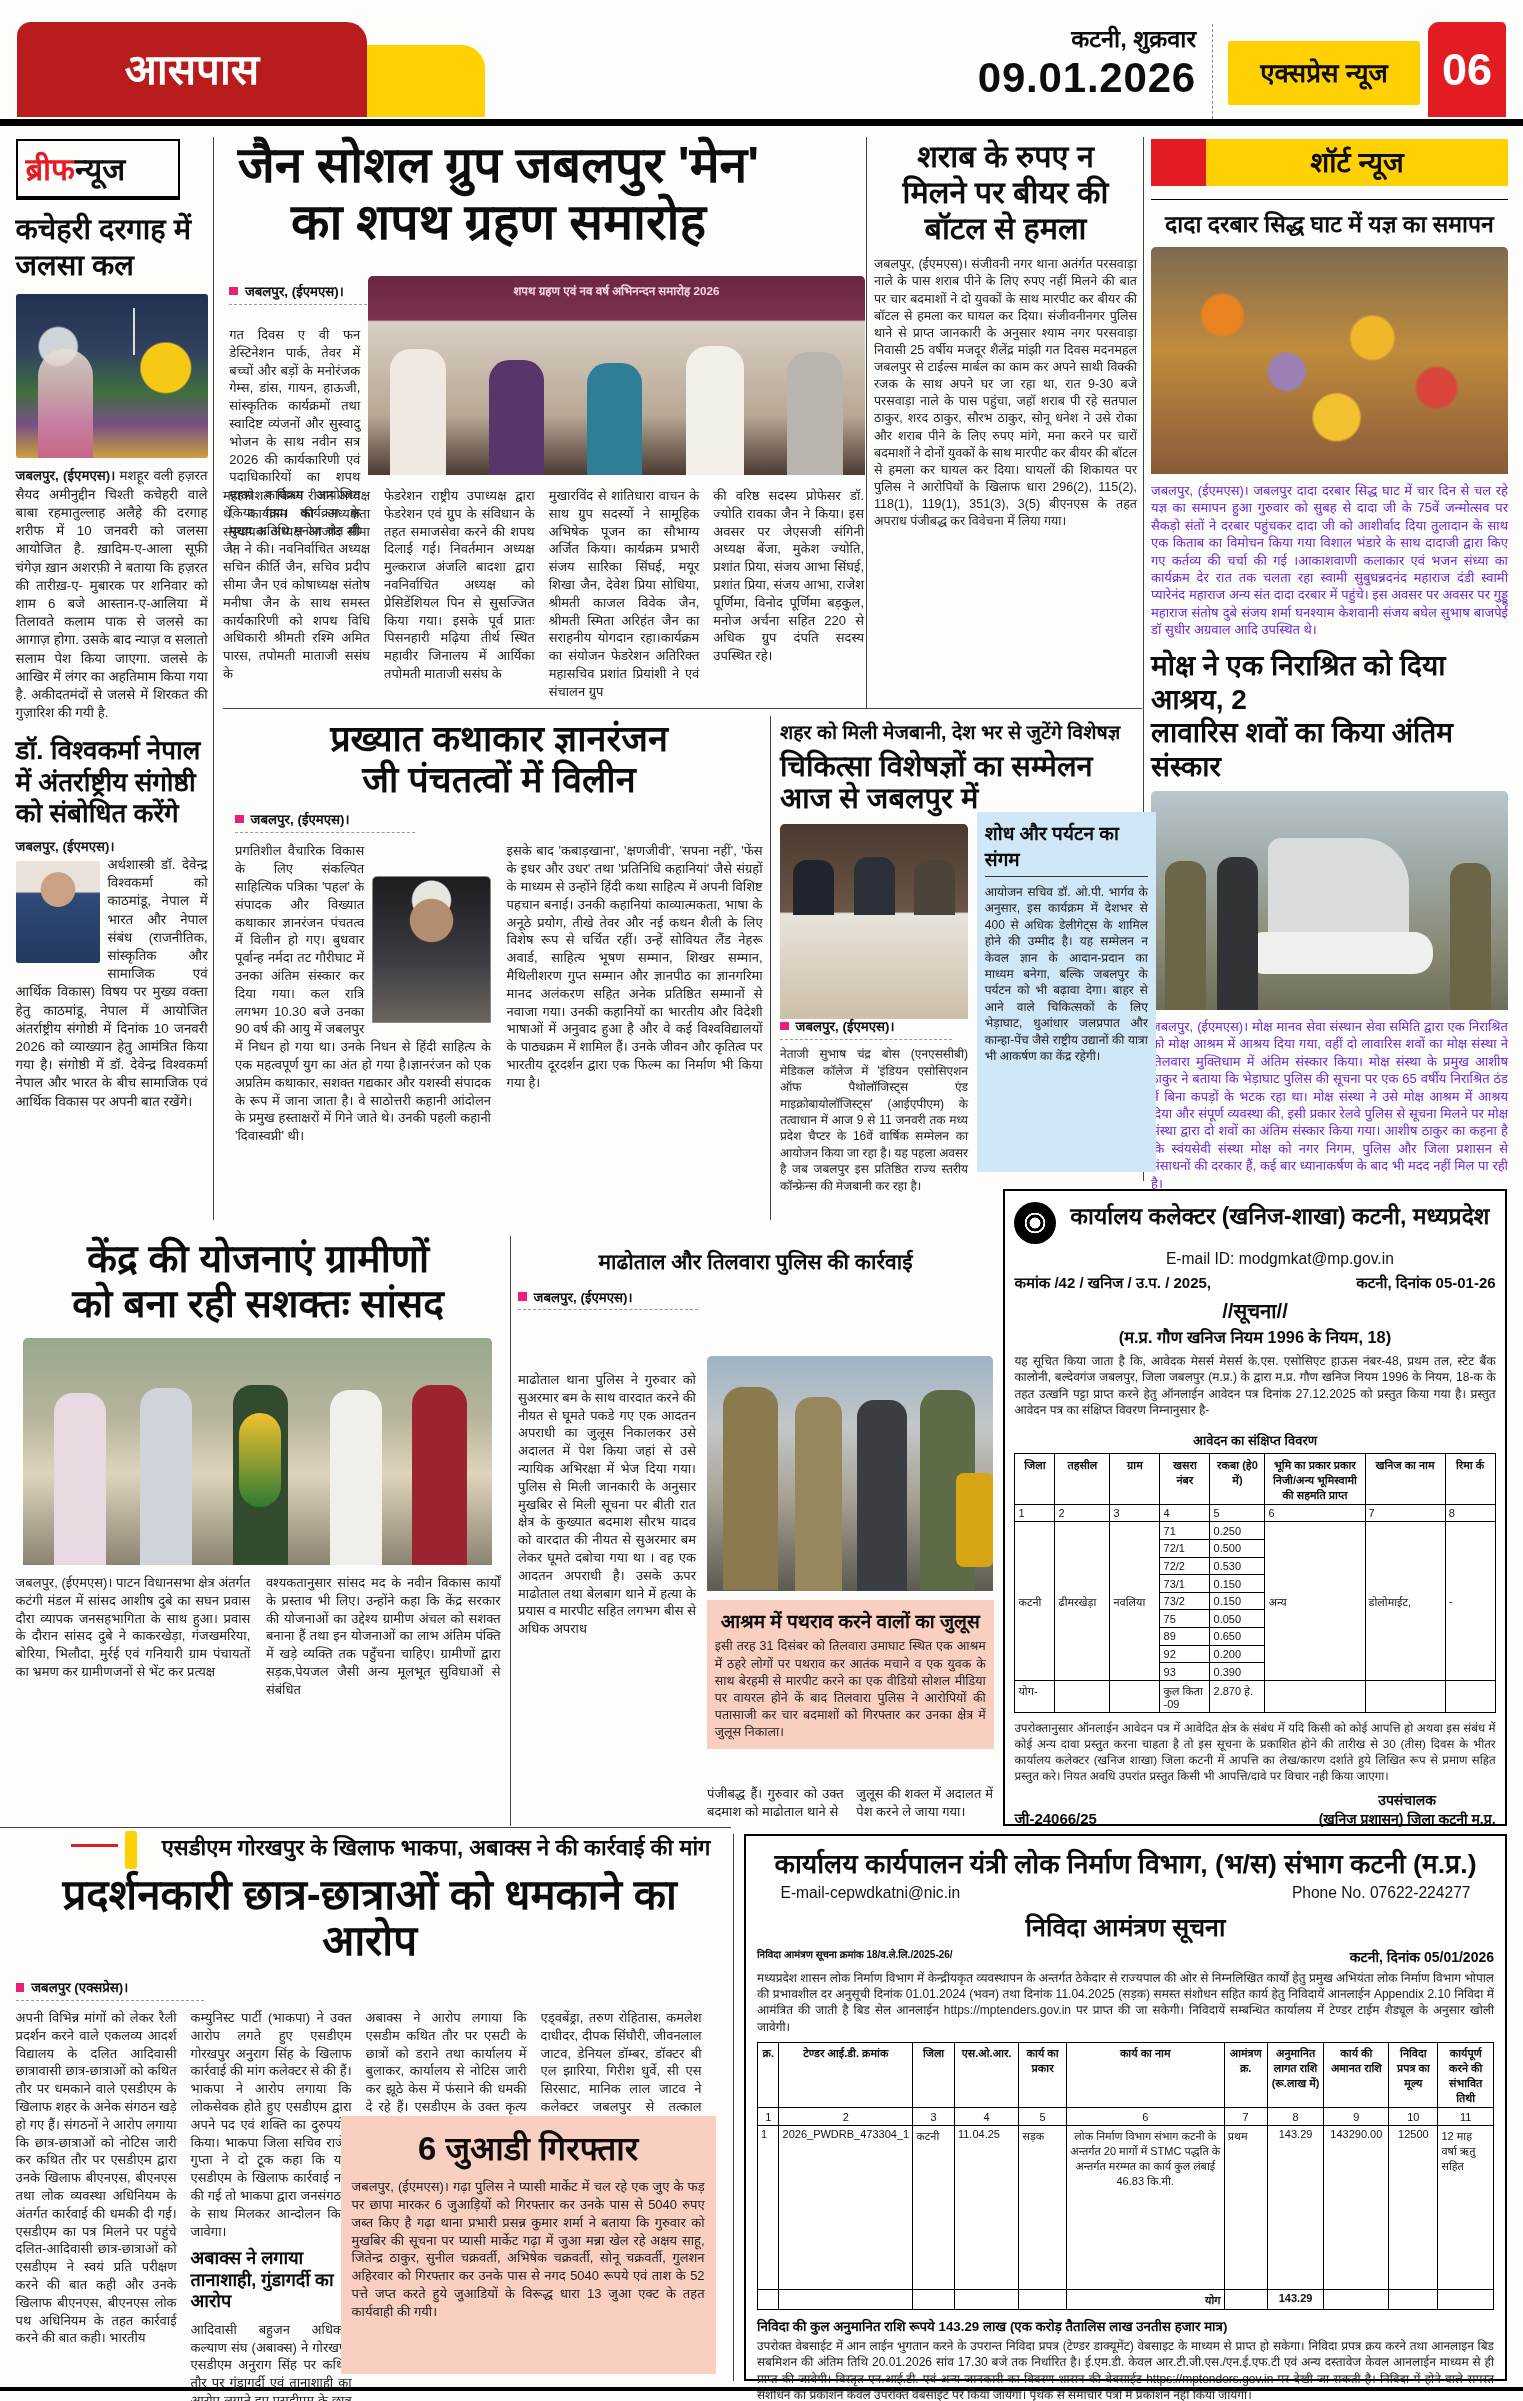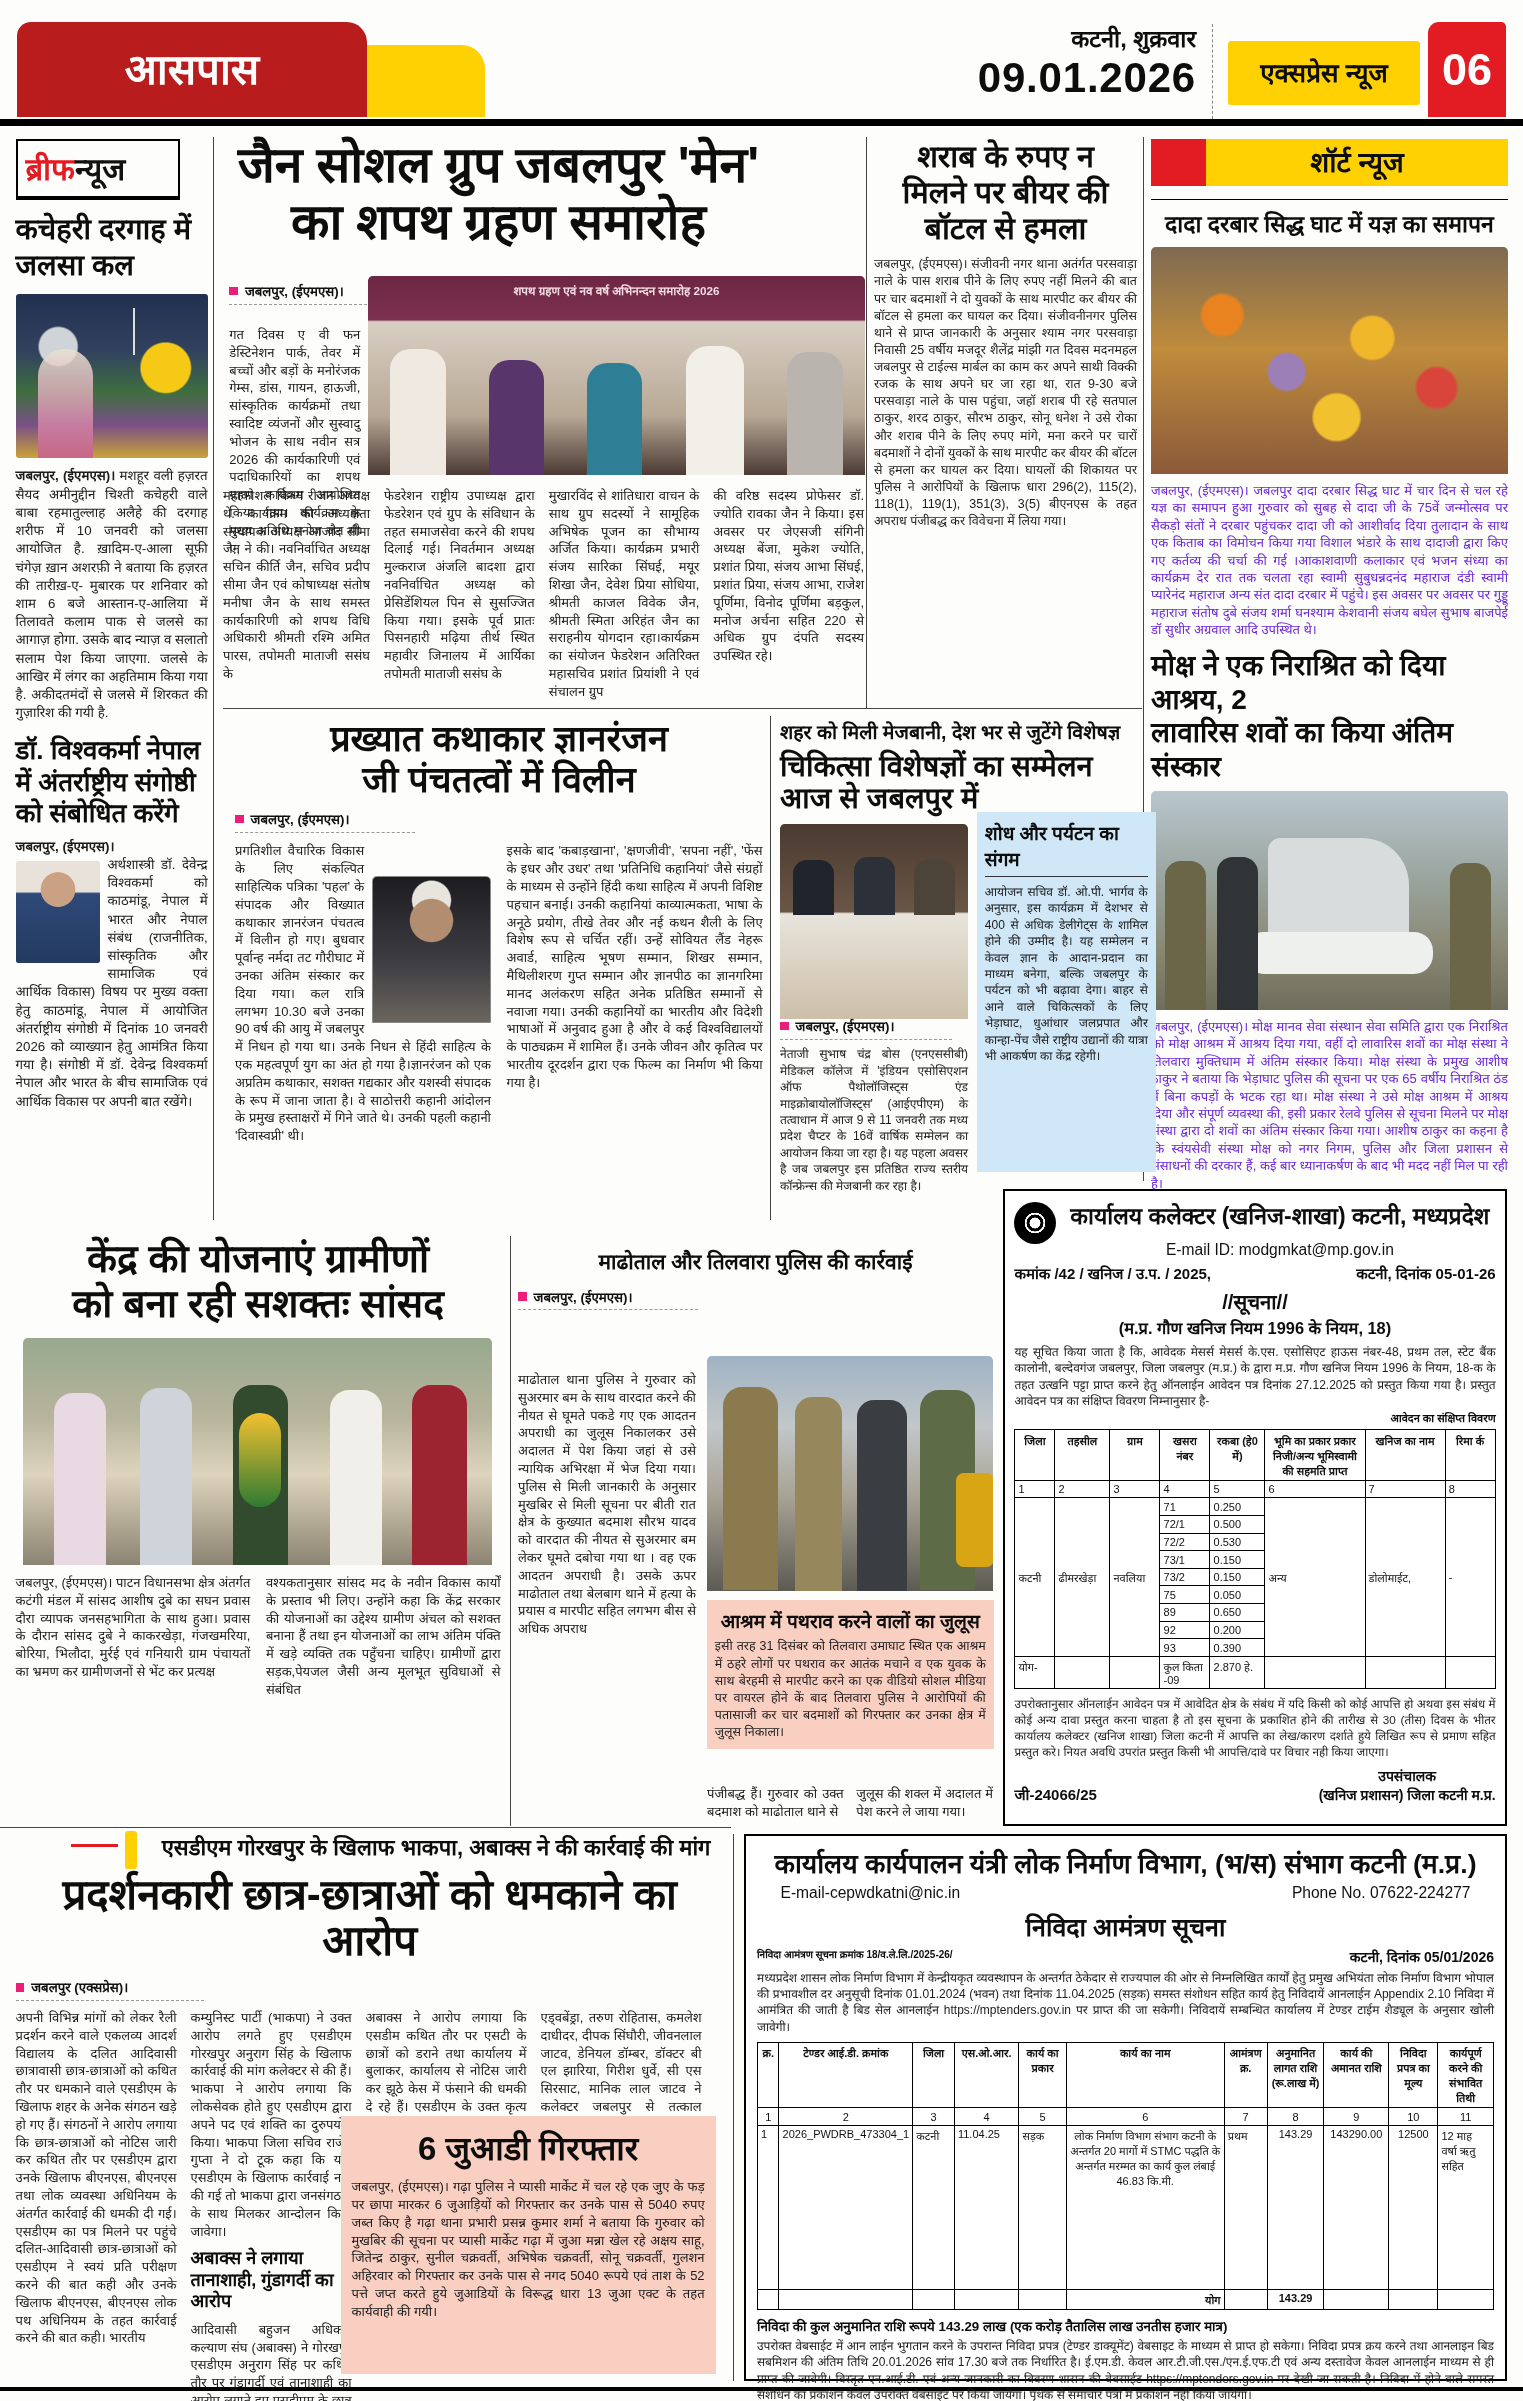--- a/index.html
+++ b/index.html
@@ -262,31 +262,31 @@
       <div class="bt" style="flex:1;">जुलूस की शक्ल में अदालत में पेश करने ले जाया गया।</div>
     </div>
   </div>
 
   <div class="noticebox" style="left:1003px;top:1189px;width:504px;height:637px;padding:7.8px 9.4px;box-sizing:border-box;">
     <div style="display:flex;gap:7.8px;align-items:flex-start;">
       <div style="width:42px;height:42px;border-radius:50%;flex:none;margin-top:3.1px;
                   background:radial-gradient(circle at 50% 50%, #fff 0 18%, #000 19% 28%, #fff 29% 34%, #000 35% 100%);"></div>
       <div style="flex:1;text-align:center;">
         <div class="hl" style="font-size:23px;">कार्यालय कलेक्टर (खनिज-शाखा) कटनी, मध्यप्रदेश</div>
-        <div style="font-size:15.6px;margin-top:10px;">E-mail ID: modgmkat@mp.gov.in</div>
+        <div style="font-size:15.6px;margin-top:19px;">E-mail ID: modgmkat@mp.gov.in</div>
       </div>
     </div>
     <div style="display:flex;justify-content:space-between;margin-top:4.7px;">
       <span class="hl" style="font-size:15px;">कमांक /42 / खनिज / उ.प. / 2025,</span>
       <span class="hl" style="font-size:15px;">कटनी, दिनांक 05-01-26</span>
     </div>
     <div class="hl center" style="font-size:20.3px;margin-top:3.1px;">//सूचना//</div>
     <div class="hl center" style="font-size:16.4px;margin-top:1.6px;">(म.प्र. गौण खनिज नियम 1996 के नियम, 18)</div>
     <div class="bt" style="font-size:12px;margin-top:4.7px;">यह सूचित किया जाता है कि, आवेदक मेसर्स मेसर्स के.एस. एसोसिएट हाऊस नंबर-48, प्रथम तल, स्टेट बैंक कालोनी, बल्देवगंज जबलपुर, जिला जबलपुर (म.प्र.) के द्वारा म.प्र. गौण खनिज नियम 1996 के नियम, 18-क के तहत उत्खनि पट्टा प्राप्त करने हेतु ऑनलाईन आवेदन पत्र दिनांक 27.12.2025 को प्रस्तुत किया गया है। प्रस्तुत आवेदन पत्र का संक्षिप्त विवरण निम्नानुसार है-</div>
-    <div class="hl center" style="font-size:11px;margin-top:0;text-align:right;">आवेदन का संक्षिप्त विवरण</div>
+    <div class="hl center" style="font-size:13px;margin-top:12px;">आवेदन का संक्षिप्त विवरण</div>
     <table style="width:100%;margin-top:4.7px;">
       <tbody>
           <tr>
         <th style="width:8%">जिला</th>
         <th style="width:11%">तहसील</th>
         <th style="width:10%">ग्राम</th>
         <th style="width:10%">खसरा नंबर</th>
         <th style="width:11%">रकबा (हे0 में)</th>
         <th style="width:20%">भूमि का प्रकार प्रकार निजी/अन्य भूमिस्वामी की सहमति प्राप्त</th>
         <th style="width:16%">खनिज का नाम</th>

